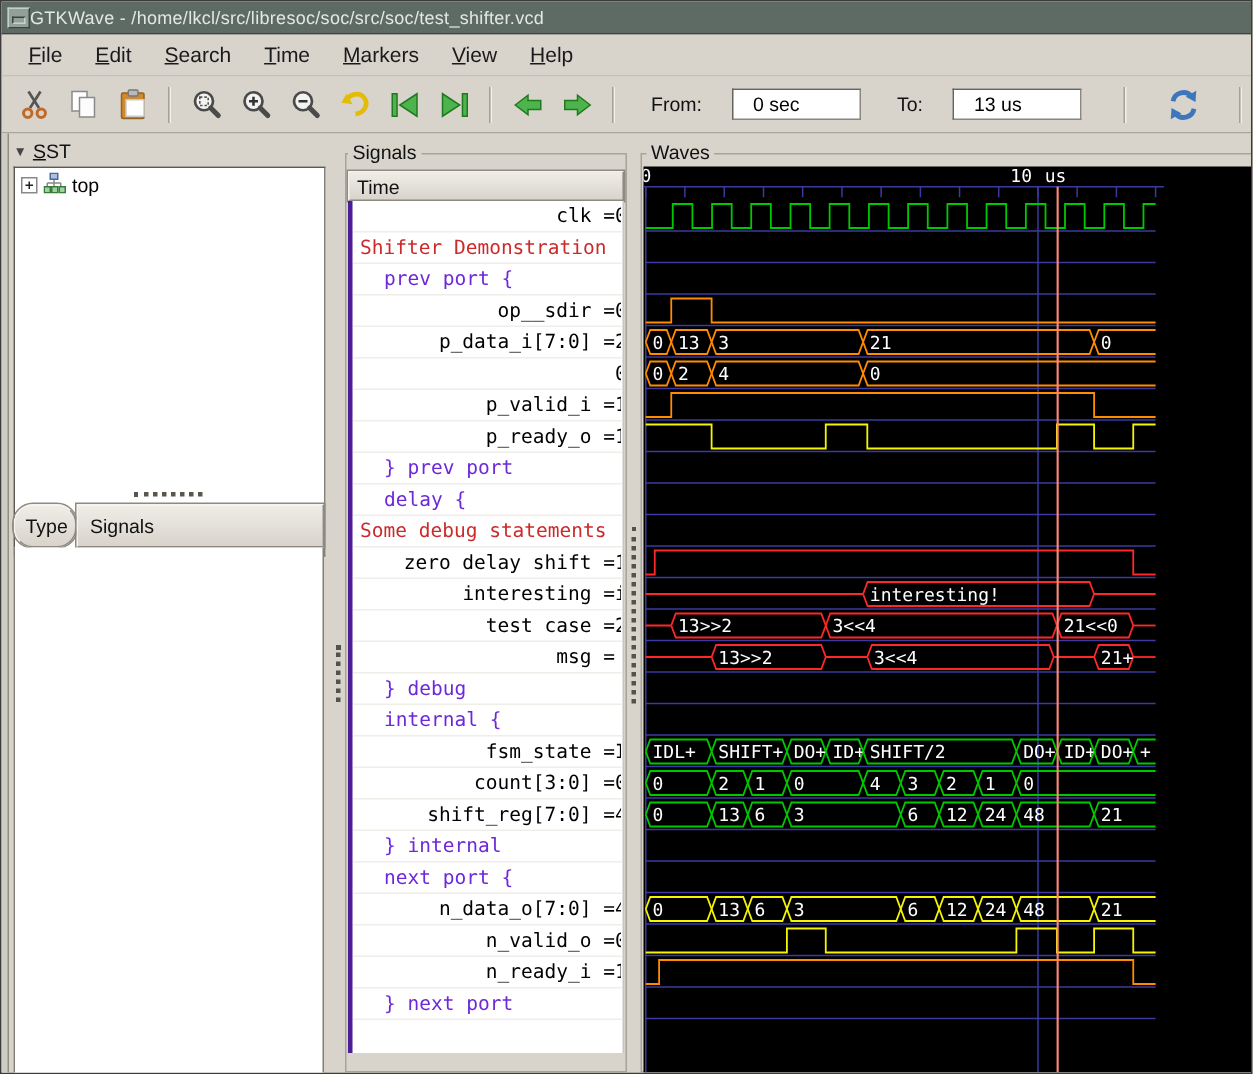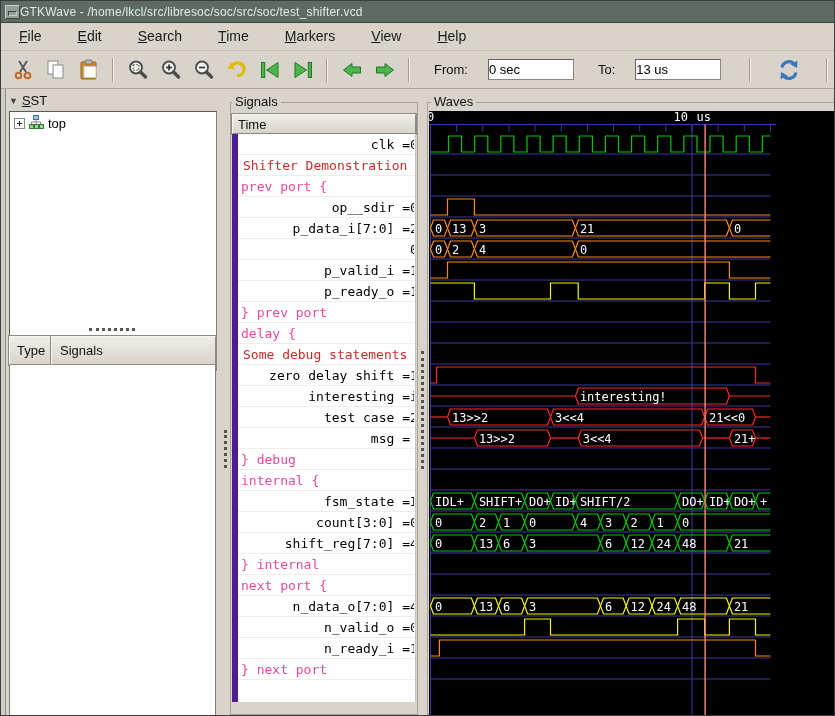--- a/index.html
+++ b/index.html
@@ -10,76 +10,76 @@
   .titlebar{position:absolute;left:0;top:0;width:100%;height:22px;background:#5d6b64;
     display:flex;align-items:center;border-bottom:1px solid #39443f;}
   .tb-btn{width:15px;height:14px;margin-left:4px;background:#93a099;
     border:1px solid;border-color:#c6cfc9 #39443f #39443f #c6cfc9;position:relative;flex:0 0 auto;}
   .tb-btn::after{content:"";position:absolute;left:2px;right:2px;top:5px;height:3px;
     border:1px solid;border-color:#39443f #c6cfc9 #c6cfc9 #39443f;}
   .tb-title{flex:1;text-align:left;color:#e3e8e4;font-size:12px;letter-spacing:0.2px;
     white-space:nowrap;overflow:hidden;}
   
   .menubar{position:absolute;left:0;top:22px;width:100%;height:28px;display:flex;
-    align-items:center;padding-left:8px;gap:16px;background:#d8d4cc;border-bottom:1px solid #c4c0b8;}
+    align-items:center;padding-left:8px;gap:2px;background:#d8d4cc;border-bottom:1px solid #c4c0b8;}
   .menu-item{padding:4px 10px 5px 10px;font-size:14px;color:#1a1a1a;white-space:nowrap;}
   .menu-item u{text-decoration:underline;}
   
   .toolbar{position:absolute;left:0;top:50px;width:100%;height:38px;display:flex;
     align-items:center;padding-left:8px;gap:20px;background:#d8d4cc;
     border-bottom:1px solid #aaa69e;overflow:hidden;white-space:nowrap;}
   .tbtn{width:27px;height:27px;flex:0 0 auto;display:flex;align-items:center;justify-content:center;}
   .tsep{width:2px;height:24px;border-left:1px solid #a49f97;border-right:1px solid #f3f0ea;
     margin:0 4px;flex:0 0 auto;}
   .tlabel{font-size:13px;color:#111;flex:0 0 auto;}
   .tfield{width:86px;height:21px;background:#fff;border:1px solid #8a8680;
-    border-top-color:#67635d;border-left-color:#67635d;font-size:13px;padding:0 0;
+    border-top-color:#67635d;border-left-color:#67635d;font-size:13px;padding:0 13px;
     font-family:"Liberation Sans",sans-serif;flex:0 0 auto;margin-right:4px;}
   
   .main{position:absolute;left:0;top:88px;width:835px;height:628px;background:#d8d4cc;}
   .left-strip{position:absolute;left:0;top:0;width:5px;height:628px;background:#cfccc4;
     border-right:1px solid #918d85;}
   
   .sst-header{position:absolute;left:8px;top:4px;font-size:13px;color:#111;}
   .sst-arrow{display:inline-block;font-size:9px;color:#444;margin-right:4px;transform:translateY(-1px);}
   .sst-tree{position:absolute;left:8px;top:22px;width:208px;height:260px;background:#fff;
     border:1px solid #827e78;border-top-color:#5d5953;border-left-color:#5d5953;}
   .tree-row{display:flex;align-items:center;gap:4px;padding:3px 2px 0 4px;font-size:13px;}
   .expander{width:11px;height:11px;border:1px solid #888;background:#fff;position:relative;flex:0 0 auto;}
   .expander::before{content:"";position:absolute;left:2px;right:2px;top:4px;height:1px;background:#222;}
   .expander::after{content:"";position:absolute;top:2px;bottom:2px;left:4px;width:1px;background:#222;}
   .sst-hgrip{position:absolute;left:88px;top:239px;width:46px;height:3px;
     border-top:3px dotted #5a564e;}
   .gtk-btn{background:linear-gradient(#f0ede7,#d8d4cc);border:1px solid;
     border-color:#f6f4ef #8e8a82 #8e8a82 #f6f4ef;outline:1px solid #8e8a82;
     font-size:13px;color:#111;display:flex;align-items:center;}
-  .btn-type{position:absolute;left:8px;top:247px;width:42px;height:29px;padding-left:7px;}
+  .btn-type{position:absolute;left:8px;top:247px;width:42px;height:29px;padding-left:7px;border-radius:13px;}
   .btn-signals{position:absolute;left:50px;top:247px;width:165px;height:29px;padding-left:8px;}
   .sst-list{position:absolute;left:8px;top:276px;width:207px;height:352px;background:#fff;
     border:1px solid #827e78;border-top:none;}
   
   .vgrip1{position:absolute;left:223px;top:341px;width:3px;height:38px;border-left:3px dotted #55524b;}
   .vgrip2{position:absolute;left:420px;top:262px;width:3px;height:118px;border-left:3px dotted #55524b;}
   
   .sig-frame{position:absolute;left:229px;top:13px;width:188px;height:613px;
     border:1px solid #a7a39b;}
   .frame-label{position:absolute;top:6px;font-size:13px;color:#111;background:#d8d4cc;
     padding:0 3px;line-height:14px;}
   .sig-label{left:231px;}
   .waves-label{left:430px;}
   .time-header{position:absolute;left:231px;top:25px;width:184px;height:20px;
     padding-left:5px;font-size:13px;}
   .sig-list{position:absolute;left:231px;top:45px;width:184px;height:568px;background:#fff;
-    overflow:hidden;border-left:6px solid #4c1d95;border-right:1px solid #c9c5bd;}
+    overflow:hidden;border-left:3px solid #4c1d95;border-right:1px solid #c9c5bd;}
   .sig-row{height:21px;display:flex;align-items:center;font-family:"DejaVu Sans Mono",monospace;
     font-size:13px;line-height:21px;box-shadow:inset 0 -1px #f0eee9;padding:0 1px;}
   .sr-sig{justify-content:flex-end;color:#000;}
   .sr-sig .mv{display:inline-block;width:4px;overflow:hidden;flex:0 0 4px;white-space:nowrap;}
   .sr-com{color:#cc2a2a;padding-left:5px;}
-  .sr-grp{color:#ec4899;padding-left:3px;}
+  .sr-grp{color:#6d28d9;padding-left:21px;}
   
   .waves-frame{position:absolute;left:426px;top:13px;width:408px;height:613px;border:1px solid #a7a39b;}
   .wave-canvas{position:absolute;left:428px;top:22px;width:405px;height:604px;background:#000;}
   .wave-canvas svg{display:block;}
 </style>
 </head>
 <body>
 
 <div class="window">
 

